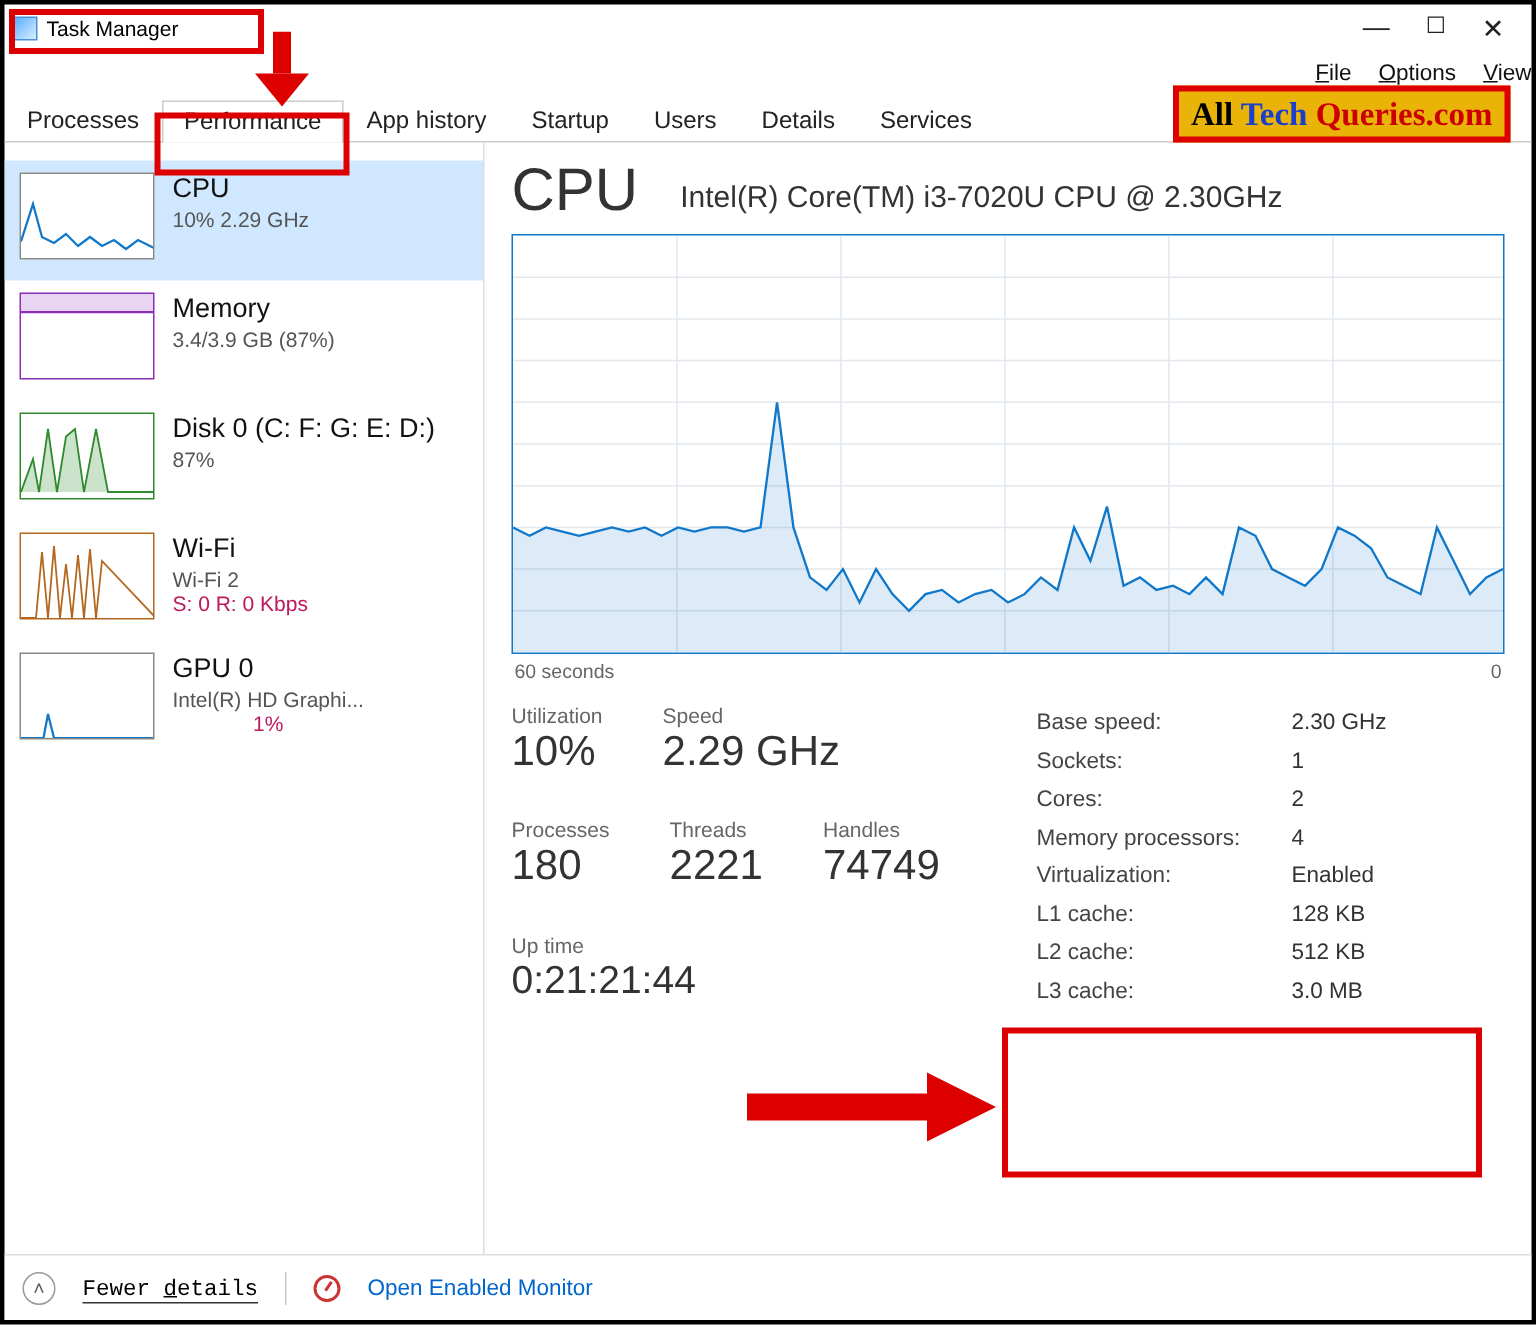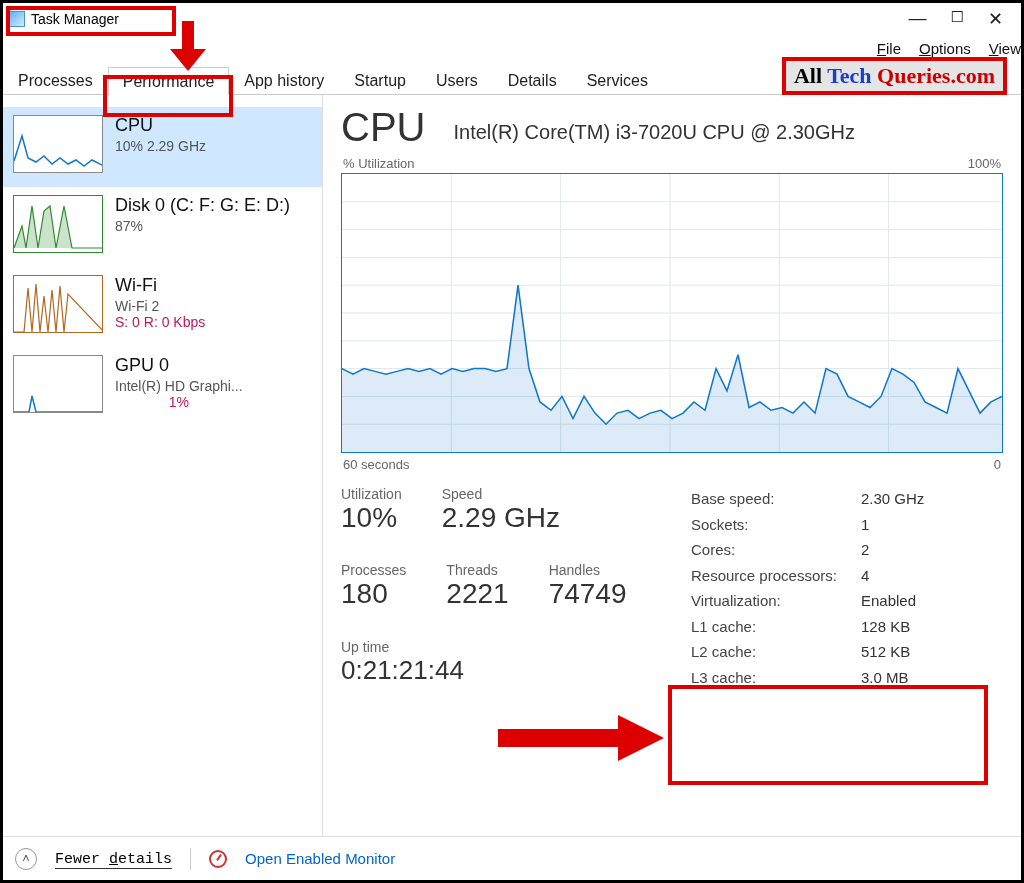--- a/index.html
+++ b/index.html
@@ -69,21 +69,21 @@
   }
   .brand {
     position: absolute;
     right: 14px;
     top: -4px;
     border: 4px solid #d00;
     padding: 2px 8px;
     font-family: "Times New Roman", serif;
     font-size: 22px;
     font-weight: bold;
-    background: #e5e5e5;
+    background: #eab308;
   }
   .brand .w1 { color:#000; }
   .brand .w2 { color:#1a3fc9; }
   .brand .w3 { color:#c00; }
   
   .body {
     display: flex;
     height: 745px;
   }
   .sidebar {
@@ -205,20 +205,32 @@
         <svg width="90" height="58">
             <polyline points="0,45 8,20 14,42 22,46 30,40 38,48 46,42 54,48 62,44 70,50 78,44 90,50" fill="none" stroke="#1178c9" stroke-width="1.5"></polyline>
           </svg>
       </div>
       <div class="side-label">
         <div class="line1">CPU</div>
         <div class="line2">10% 2.29 GHz</div>
       </div>
     </div>
     <div class="side-item">
+      <div class="thumb" style="border-color:#8a2fb8">
+        <svg width="90" height="58">
+            <rect x="0" y="0" width="90" height="12" fill="#8a2fb8" opacity="0.2"></rect>
+            <line x1="0" y1="12" x2="90" y2="12" stroke="#8a2fb8" stroke-width="1.5"></line>
+          </svg>
+      </div>
+      <div class="side-label">
+        <div class="line1">Memory</div>
+        <div class="line2">3.4/3.9 GB (87%)</div>
+      </div>
+    </div>
+    <div class="side-item">
       <div class="thumb" style="border-color:#2f8a2f">
         <svg width="90" height="58">
             <polyline points="0,52 8,30 12,52 18,10 24,52 30,15 36,10 42,52 50,10 58,52 90,52" fill="rgba(47,138,47,0.25)" stroke="#2f8a2f" stroke-width="1.2"></polyline>
           </svg>
       </div>
       <div class="side-label">
         <div class="line1" style="white-space:nowrap;overflow:hidden;text-overflow:clip;max-width:190px;">Disk 0 (C: F: G: E: D:)</div>
         <div class="line2">87%</div>
       </div>
     </div>
@@ -249,24 +261,20 @@
       </div>
     </div>
   </div>
 
   <div class="main">
     <div class="main-header">
       <div class="h1">CPU</div>
       <div class="h2">Intel(R) Core(TM) i3-7020U CPU @ 2.30GHz</div>
     </div>
     <div class="chart-area">
-      <div class="chart-labels">
-        <span>% Utilization</span>
-        <span>100%</span>
-      </div>
       <div class="chart">
         <svg id="cpu-chart-svg" width="100%" height="100%" viewBox="0 0 640 280" preserveAspectRatio="none">
           <g class="gridlines">
             <line x1="0" y1="28" x2="640" y2="28"></line>
             <line x1="0" y1="56" x2="640" y2="56"></line>
             <line x1="0" y1="84" x2="640" y2="84"></line>
             <line x1="0" y1="112" x2="640" y2="112"></line>
             <line x1="0" y1="140" x2="640" y2="140"></line>
             <line x1="0" y1="168" x2="640" y2="168"></line>
             <line x1="0" y1="196" x2="640" y2="196"></line>
@@ -324,21 +332,21 @@
           </div>
         <div class="spec-row">
             <div class="k">Sockets:</div>
             <div class="v">1</div>
           </div>
         <div class="spec-row">
             <div class="k">Cores:</div>
             <div class="v">2</div>
           </div>
         <div class="spec-row">
-            <div class="k">Resource processors:</div>
+            <div class="k">Memory processors:</div>
             <div class="v">4</div>
           </div>
         <div class="spec-row">
             <div class="k">Virtualization:</div>
             <div class="v">Enabled</div>
           </div>
         <div class="spec-row">
             <div class="k">L1 cache:</div>
             <div class="v">128 KB</div>
           </div>

